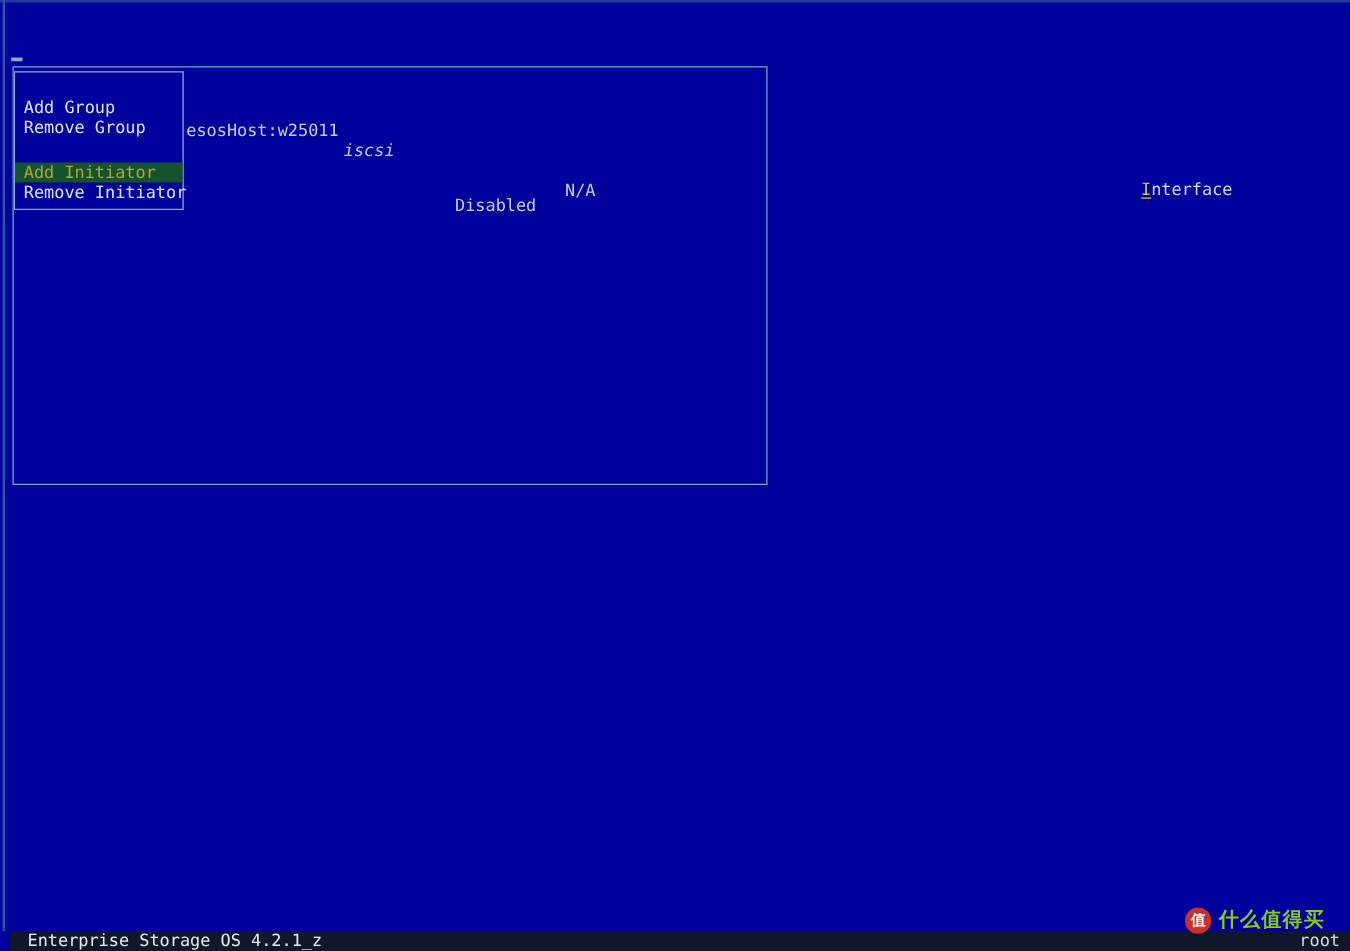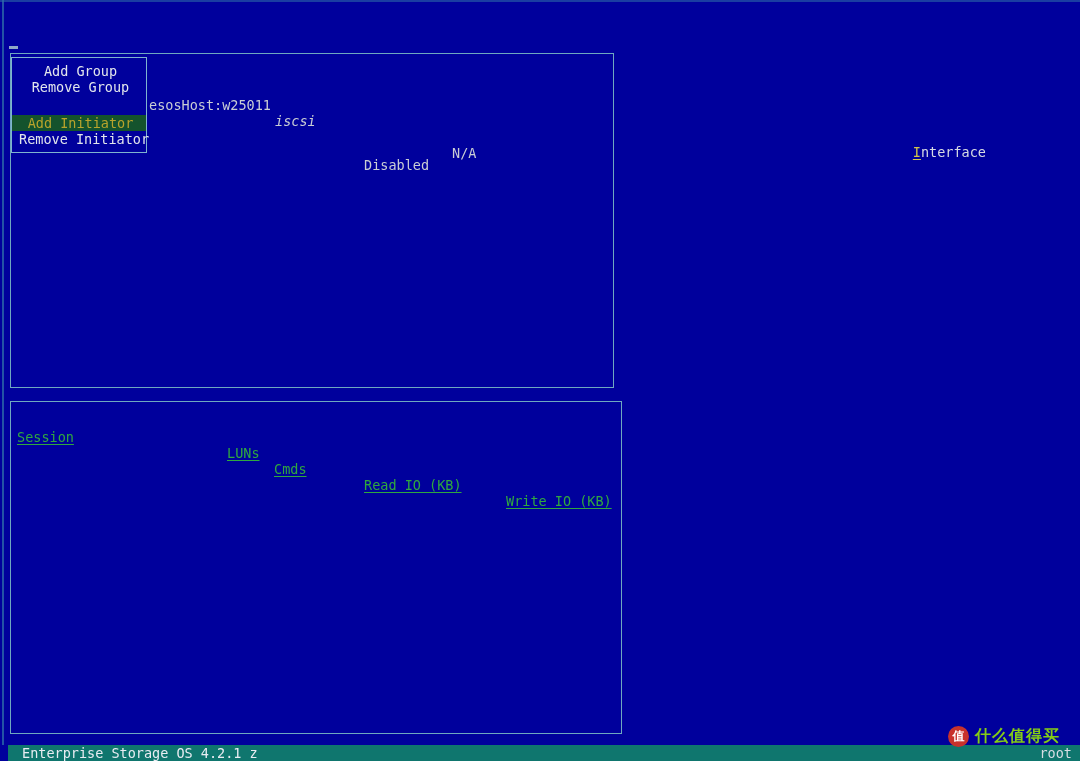--- a/index.html
+++ b/index.html
@@ -158,23 +158,22 @@
 
   
   #dropdown {
     position: absolute;
     left: 11px;
     top: 57px;
     width: 136px;
     border: 1px solid #7fb4cf;
     box-sizing: border-box;
     background: #00009c;
-    padding: 5px 0 5px 0;
+    padding: 20px 0 5px 0;
     z-index: 20;
-    text-align: center;
   }
   .mi {
     height: 16px;
     line-height: 16px;
     padding: 0 4px 0 7px;
     color: #e2e6ec;
     white-space: pre;
     font-size: 13.5px;
   }
   .mi.selected {
@@ -183,21 +182,21 @@
     margin-top: 20px;
   }
 
   
   #statusbar {
     position: absolute;
     left: 8px;
     top: 745px;
     width: 1072px;
     height: 16px;
-    background: #0f766e;
+    background: #0f172a;
     color: #e8ecf2;
     line-height: 16px;
     white-space: pre;
   }
   .sb-left {
     position: absolute;
     left: 14px;
     top: 0;
   }
   .sb-right {
@@ -268,31 +267,20 @@
 
     <div class="data-row">
       <span class="cell d-name">esosHost:w25011</span>
       <span class="cell d-driver">iscsi</span>
       <span class="cell d-state">Disabled</span>
       <span class="cell d-link">N/A</span>
     </div>
 
   </div>
 
-  <div class="panel" id="panel-bottom">
-
-    <div class="bhdr-row">
-      <span class="col-hdr b-session">Session</span>
-      <span class="col-hdr b-luns">LUNs</span>
-      <span class="col-hdr b-cmds">Cmds</span>
-      <span class="col-hdr b-read">Read IO (KB)</span>
-      <span class="col-hdr b-write">Write IO (KB)</span>
-    </div>
-
-  </div>
 
   <div id="dropdown">
     <div class="mi">Add Group</div>
     <div class="mi">Remove Group</div>
     <div class="mi selected">Add Initiator</div>
     <div class="mi">Remove Initiator</div>
   </div>
 
   <div id="statusbar">
     <span class="sb-left">Enterprise Storage OS 4.2.1_z</span>

